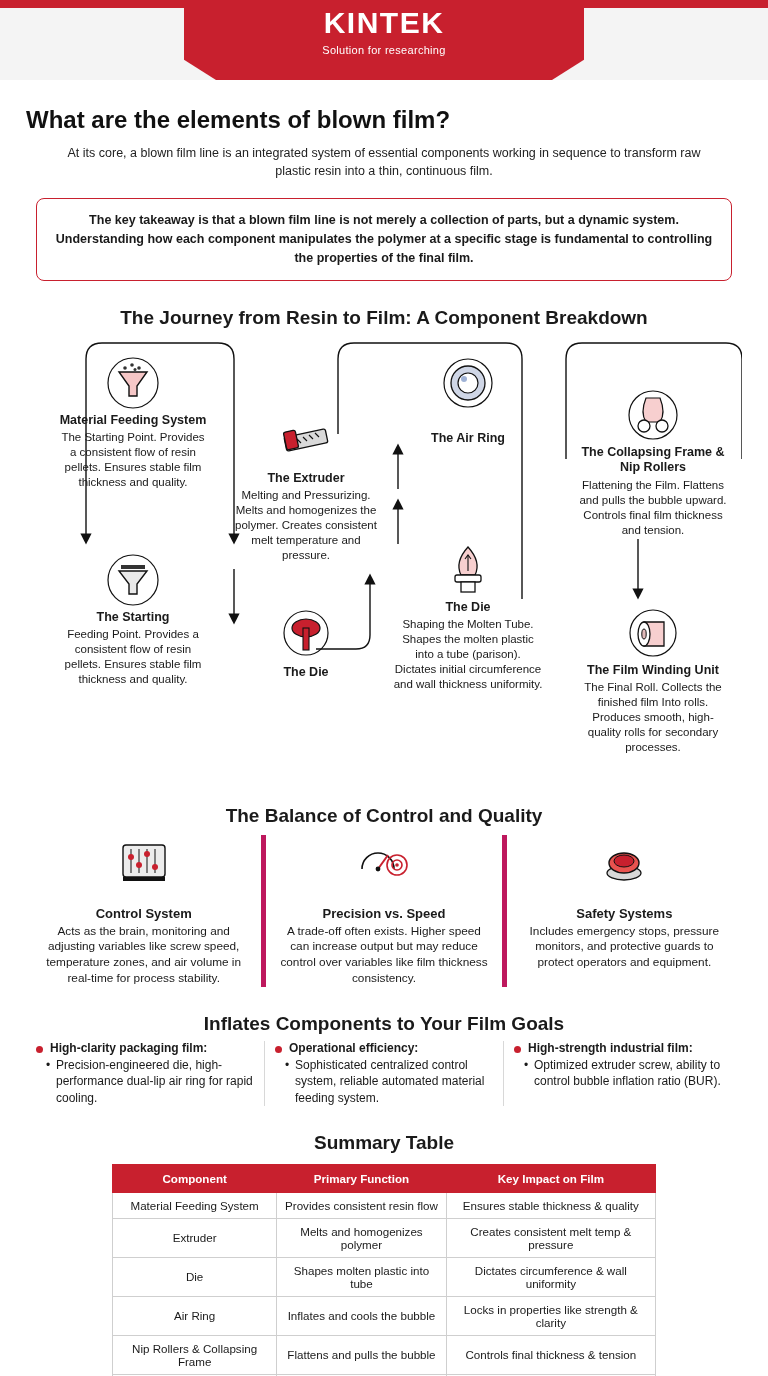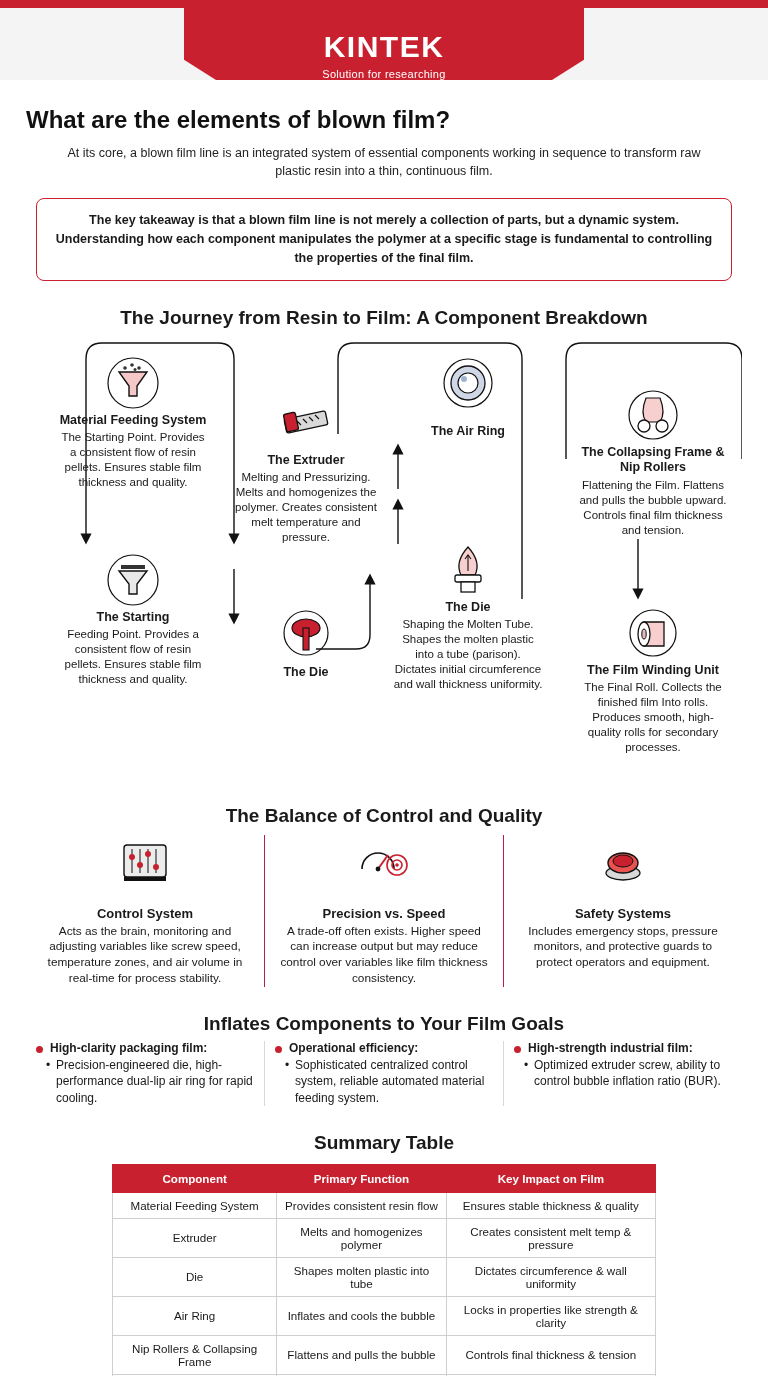--- a/index.html
+++ b/index.html
@@ -23,21 +23,21 @@
     left: 50%;
     transform: translateX(-50%);
     top: 0;
     width: 400px;
     height: 72px;
     background: #c8202e;
     clip-path: polygon(0 0, 100% 0, 100% 72%, 92% 100%, 8% 100%, 0 72%);
     display: flex;
     flex-direction: column;
     align-items: center;
-    justify-content: flex-end;
+    justify-content: flex-start;
   }
   .brand-name {
     color: #ffffff;
     font-size: 30px;
     font-weight: bold;
     letter-spacing: 1.5px;
     line-height: 1;
   }
   .brand-tag {
     color: #ffffff;
@@ -104,21 +104,21 @@
   
   .cols3 {
     display: flex;
     margin-top: 8px;
   }
   .col3 {
     flex: 1;
     padding: 0 12px;
     text-align: center;
   }
-  .col3 + .col3 { border-left: 1px solid #be185d; }
+  .col3 + .col3 { border-left: 5px solid #be185d; }
   .col3 .icon { height: 54px; display:flex; align-items:center; justify-content:center; }
   .col3 .nm { font-size: 13px; font-weight: bold; margin-top: 17px; }
   .col3 .ds { font-size: 11.8px; line-height: 1.35; margin-top: 3px; }
 
   
   .match {
     display: flex;
     margin-top: 6px;
   }
   .match .mc { flex: 1; padding: 0 10px; }
@@ -243,21 +243,21 @@
         <svg width="54" height="54" viewBox="0 0 54 54">
           <circle cx="27" cy="27" r="25" fill="none" stroke="#111" stroke-width="1.2"></circle>
           <path d="M13,18 L41,18 L31,31 L31,41 L23,41 L23,31 Z" fill="#e9e9e9" stroke="#111" stroke-width="1.4"></path>
           <rect x="15" y="12" width="24" height="4" fill="#333"></rect>
         </svg>
       </div>
       <div class="nm">The Starting</div>
       <div class="ds">Feeding Point. Provides a consistent flow of resin pellets. Ensures stable film thickness and quality.</div>
     </div>
 
-    <div class="node" style="left:205px; top:58px;">
+    <div class="node" style="left:205px; top:76px;">
       <div class="icon">
         <svg width="58" height="48" viewBox="0 0 58 48">
           <rect x="8" y="16" width="42" height="14" rx="2" transform="rotate(-12 29 23)" fill="#d9d9d9" stroke="#111" stroke-width="1.3"></rect>
           <rect x="8" y="14" width="12" height="18" rx="2" transform="rotate(-12 14 23)" fill="#c8202e" stroke="#111" stroke-width="1.3"></rect>
           <path d="M20,22 l4,4 M26,20 l4,4 M32,18 l4,4 M38,16 l4,4" stroke="#111" stroke-width="1.1" fill="none"></path>
         </svg>
       </div>
       <div class="nm">The Extruder</div>
       <div class="ds">Melting and Pressurizing. Melts and homogenizes the polymer. Creates consistent melt temperature and pressure.</div>
     </div>
@@ -276,21 +276,21 @@
 
     <div class="node" style="left:367px; top:18px;">
       <div class="icon">
         <svg width="54" height="54" viewBox="0 0 54 54">
           <circle cx="27" cy="27" r="24" fill="none" stroke="#111" stroke-width="1.2"></circle>
           <circle cx="27" cy="27" r="17" fill="#cfd6e6" stroke="#111" stroke-width="1.3"></circle>
           <circle cx="27" cy="27" r="10" fill="#ffffff" stroke="#111" stroke-width="1.2"></circle>
           <circle cx="23" cy="23" r="3" fill="#9fb2d6"></circle>
         </svg>
       </div>
-      <div class="nm" style="margin-top:15px;">The Air Ring</div>
+      <div class="nm" style="margin-top:22px;">The Air Ring</div>
       <div class="ds"></div>
     </div>
 
     <div class="node" style="left:367px; top:205px;">
       <div class="icon">
         <svg width="54" height="58" viewBox="0 0 54 58">
           <path d="M27,6 C18,16 16,26 20,34 L34,34 C38,26 36,16 27,6 Z" fill="#f7cfcf" stroke="#111" stroke-width="1.3"></path>
           <rect x="14" y="34" width="26" height="7" rx="2" fill="#ffffff" stroke="#111" stroke-width="1.3"></rect>
           <rect x="20" y="41" width="14" height="10" fill="#ffffff" stroke="#111" stroke-width="1.3"></rect>
           <path d="M27,14 L27,30" stroke="#111" stroke-width="1.1"></path>

